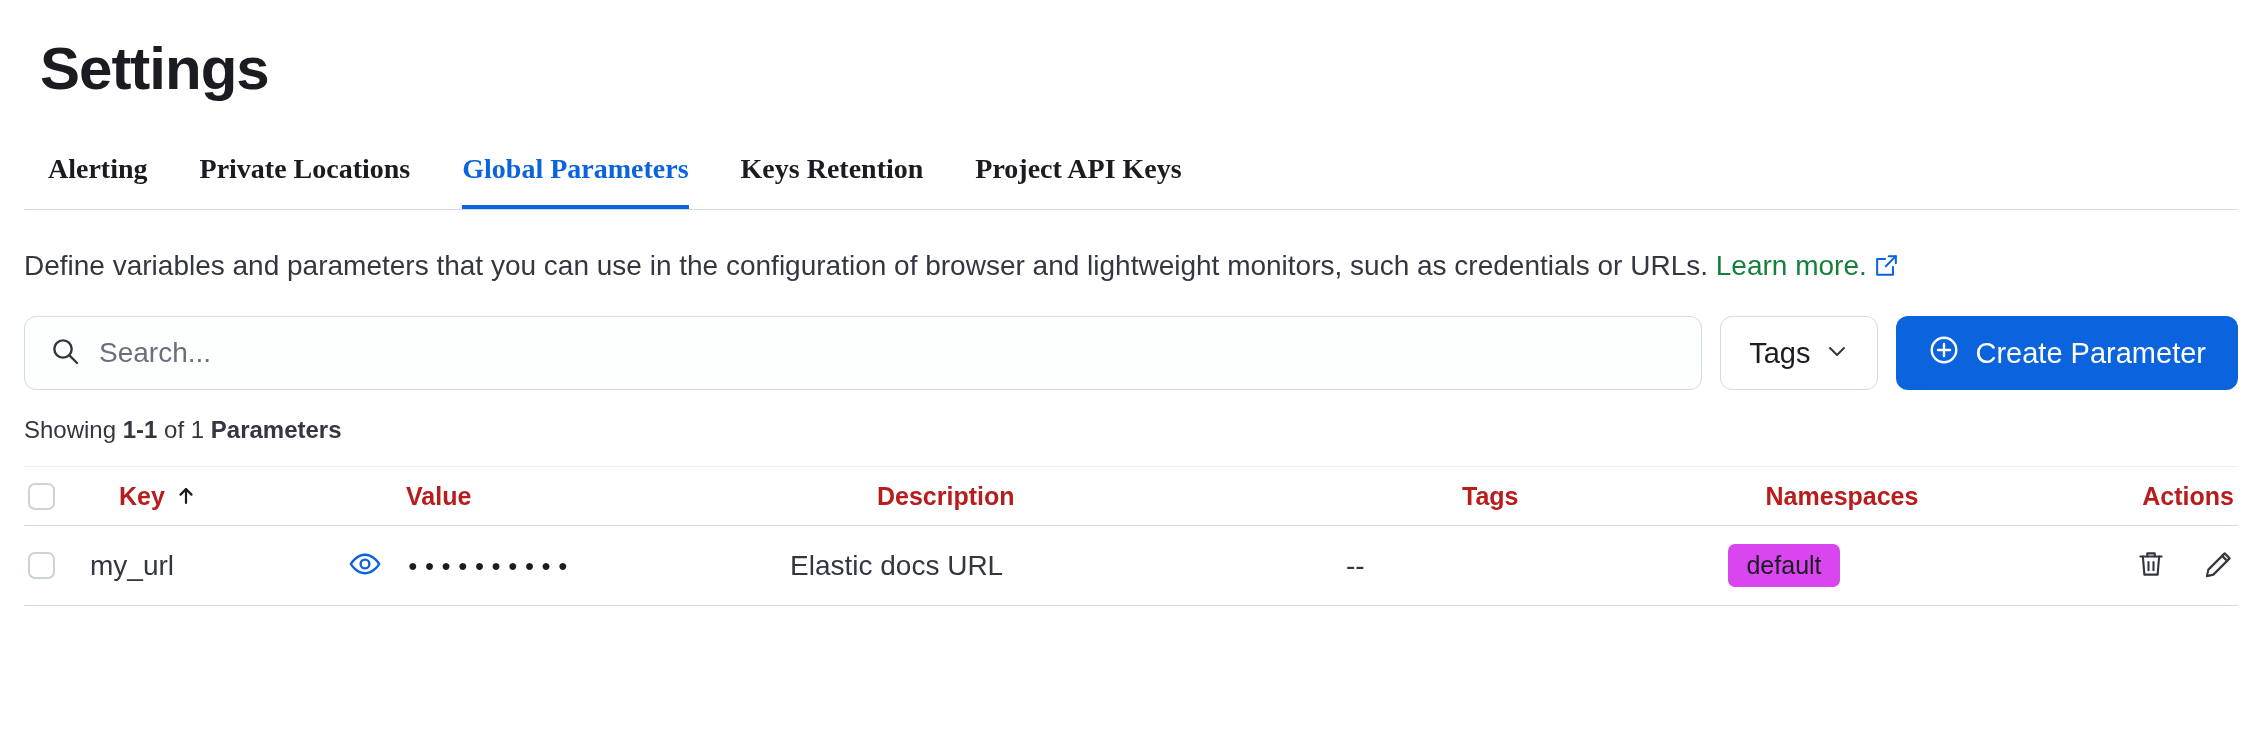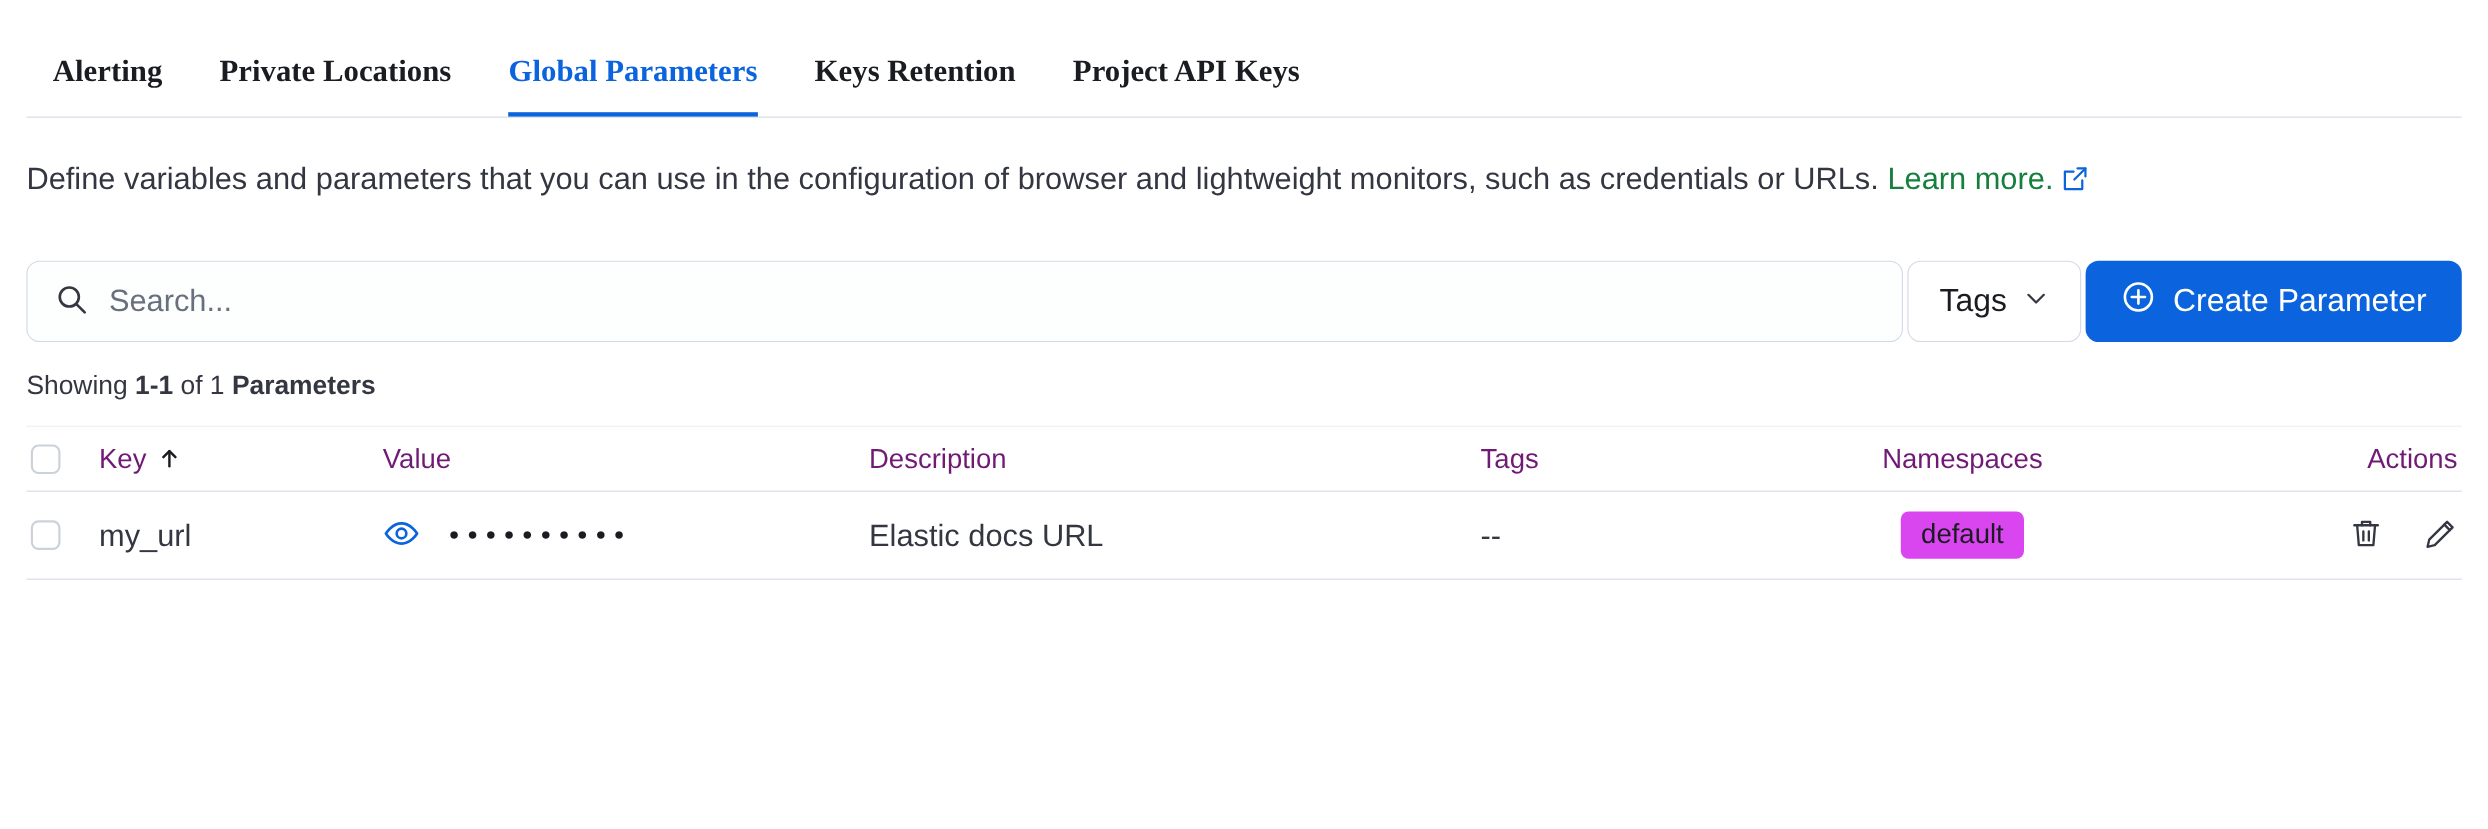--- a/index.html
+++ b/index.html
@@ -54,22 +54,22 @@
     text-decoration: none;
     cursor: pointer;
     white-space: nowrap;
   }
   .popout-icon { display: inline-block; vertical-align: -2px; margin-left: 8px; }
 
   
   .toolbar {
     display: flex;
     align-items: center;
-    gap: 4px;
-    margin-top: 48px;
+    gap: 18px;
+    margin-top: 24px;
   }
   .search-box {
     flex: 1;
     display: flex;
     align-items: center;
     height: 74px;
     background: #fdfefe;
     border: 1px solid #d3dae6;
     border-radius: 12px;
     padding: 0 24px;
@@ -127,22 +127,23 @@
   .trow {
     display: flex;
     align-items: center;
     padding: 0 4px;
   }
   .thead {
     height: 60px;
     border-top: 1px solid #eceff3;
     border-bottom: 1px solid #d3dae6;
     font-size: 25px;
-    font-weight: 400;
-    color: #701a75;
+    font-weight: 700;
+    color: #b91c1c;
+    gap: 29px;
   }
   .tbody-row {
     height: 80px;
     border-bottom: 1px solid #d3dae6;
     font-size: 28px;
   }
   .col-check { width: 62px; display: flex; align-items: center; }
   .col-key { width: 258px; display: flex; align-items: center; gap: 10px; }
   .col-value { width: 442px; display: flex; align-items: center; gap: 26px; }
   .col-desc { width: 556px; }
@@ -180,20 +181,21 @@
     font-size: 25px;
     padding: 7px 18px;
     border-radius: 7px;
   }
 </style>
 </head>
 <body>
 
 <div class="page">
 
+  <h1 class="page-title">Settings</h1>
 
   <nav class="tabs">
     <div class="tab">Alerting</div>
     <div class="tab">Private Locations</div>
     <div class="tab active">Global Parameters</div>
     <div class="tab">Keys Retention</div>
     <div class="tab">Project API Keys</div>
   </nav>
   <div class="tabs-divider"></div>
 

